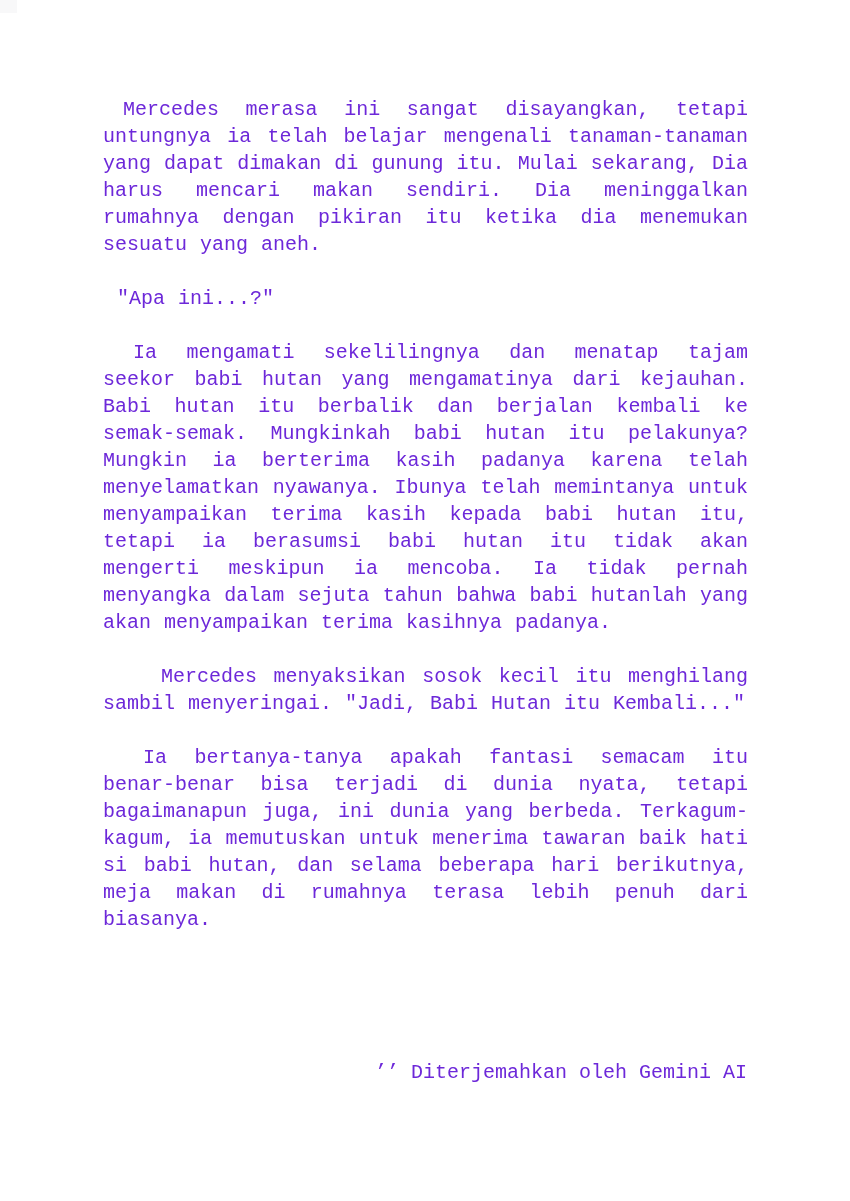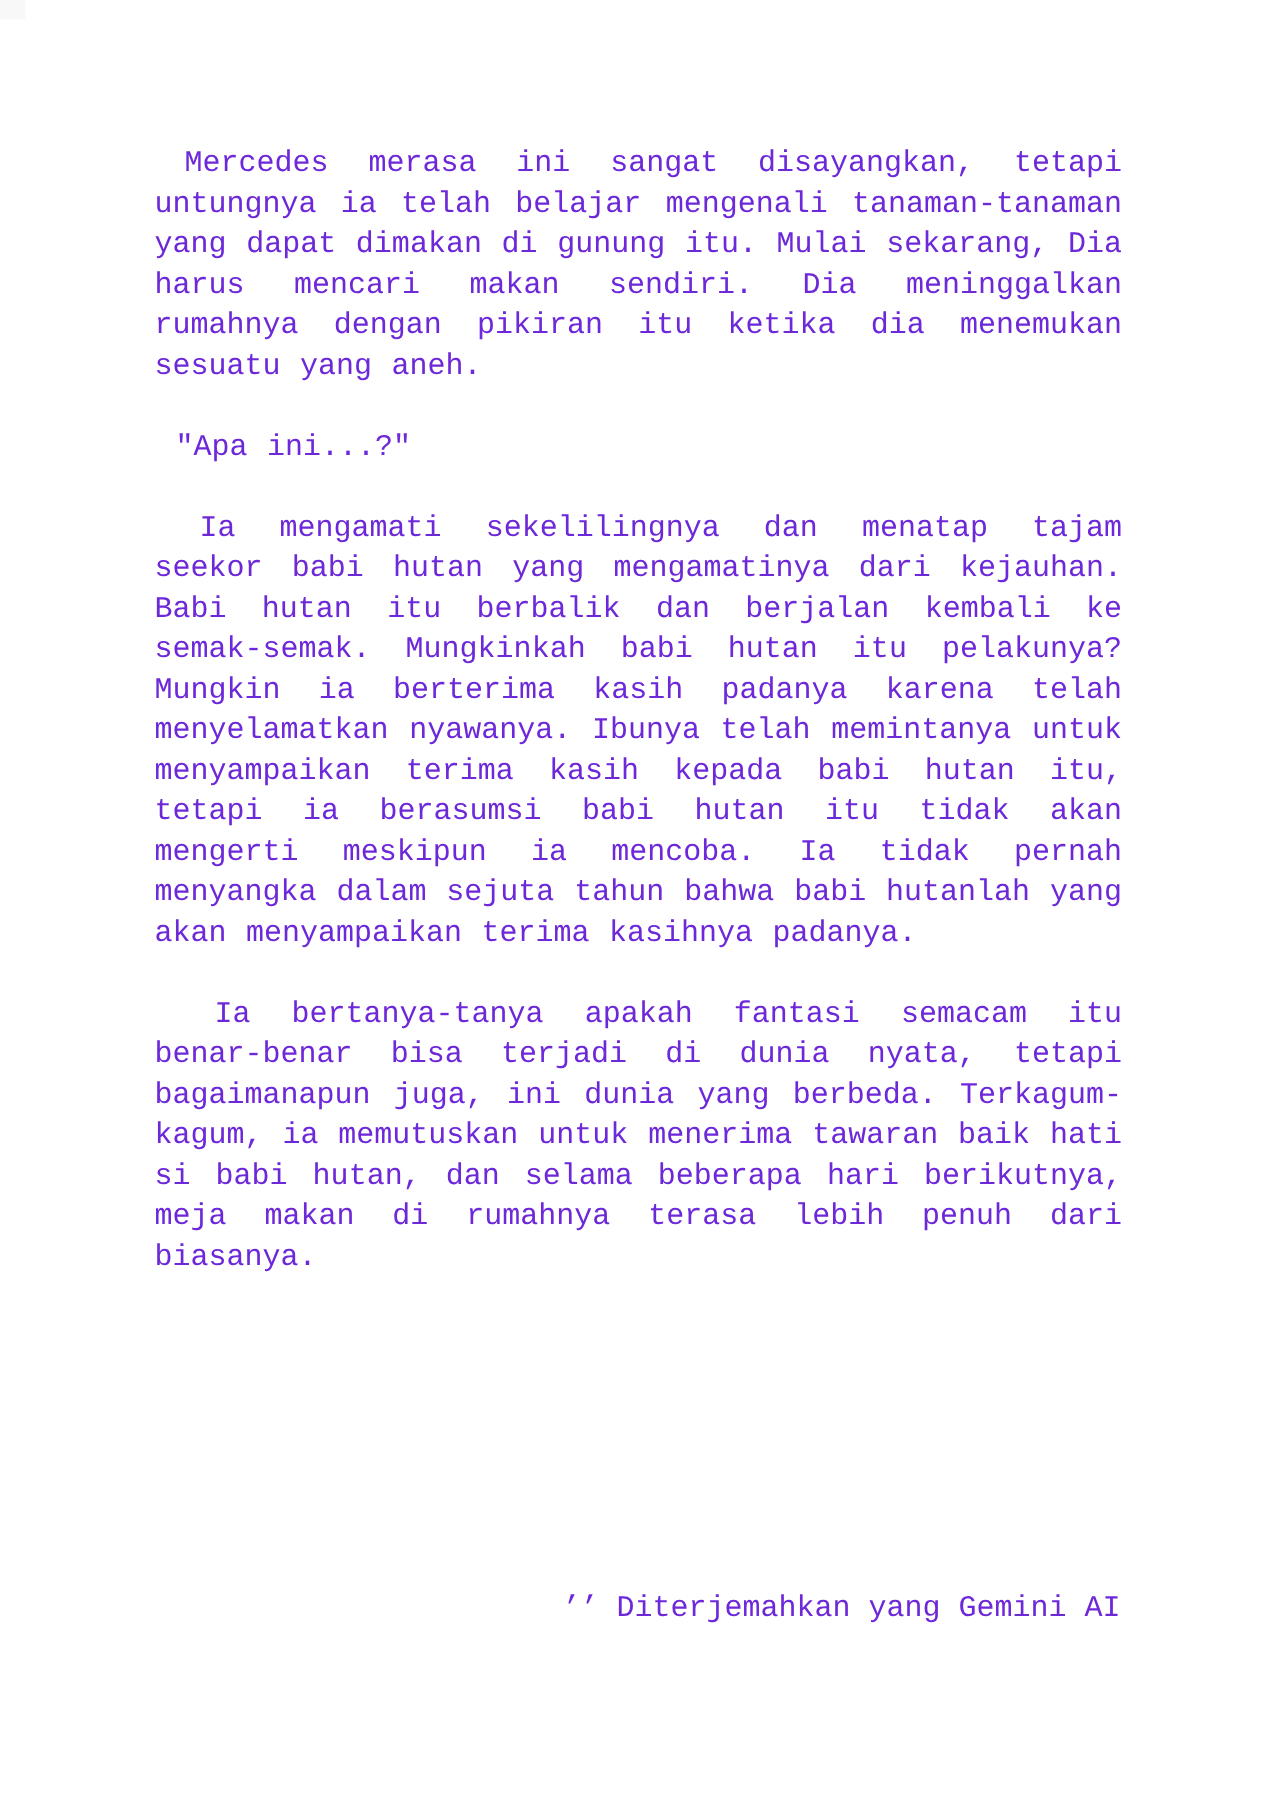--- a/index.html
+++ b/index.html
@@ -57,17 +57,18 @@
 </head>
 <body>
 
 <div class="page">
   <div class="scan-artifact"></div>
 
   <main class="content">
     <p class="para ind-20">Mercedes merasa ini sangat disayangkan, tetapi untungnya ia telah belajar mengenali tanaman-tanaman yang dapat dimakan di gunung itu. Mulai sekarang, Dia harus mencari makan sendiri. Dia meninggalkan rumahnya dengan pikiran itu ketika dia menemukan sesuatu yang aneh.</p>
     <p class="para ind-14">"Apa ini...?"</p>
     <p class="para ind-30">Ia mengamati sekelilingnya dan menatap tajam seekor babi hutan yang mengamatinya dari kejauhan. Babi hutan itu berbalik dan berjalan kembali ke semak-semak. Mungkinkah babi hutan itu pelakunya? Mungkin ia berterima kasih padanya karena telah menyelamatkan nyawanya. Ibunya telah memintanya untuk menyampaikan terima kasih kepada babi hutan itu, tetapi ia berasumsi babi hutan itu tidak akan mengerti meskipun ia mencoba. Ia tidak pernah menyangka dalam sejuta tahun bahwa babi hutanlah yang akan menyampaikan terima kasihnya padanya.</p>
+    <p class="para ind-58">Mercedes menyaksikan sosok kecil itu menghilang sambil menyeringai. "Jadi, Babi Hutan itu Kembali..."</p>
     <p class="para ind-40">Ia bertanya-tanya apakah fantasi semacam itu benar-benar bisa terjadi di dunia nyata, tetapi bagaimanapun juga, ini dunia yang berbeda. Terkagum-kagum, ia memutuskan untuk menerima tawaran baik hati si babi hutan, dan selama beberapa hari berikutnya, meja makan di rumahnya terasa lebih penuh dari biasanya.</p>
   </main>
 
-  <div class="footer">’’ Diterjemahkan yang Gemini AI</div>
+  <div class="footer">’’ Diterjemahkan oleh Gemini AI</div>
 </div>
 
 </body></html>

